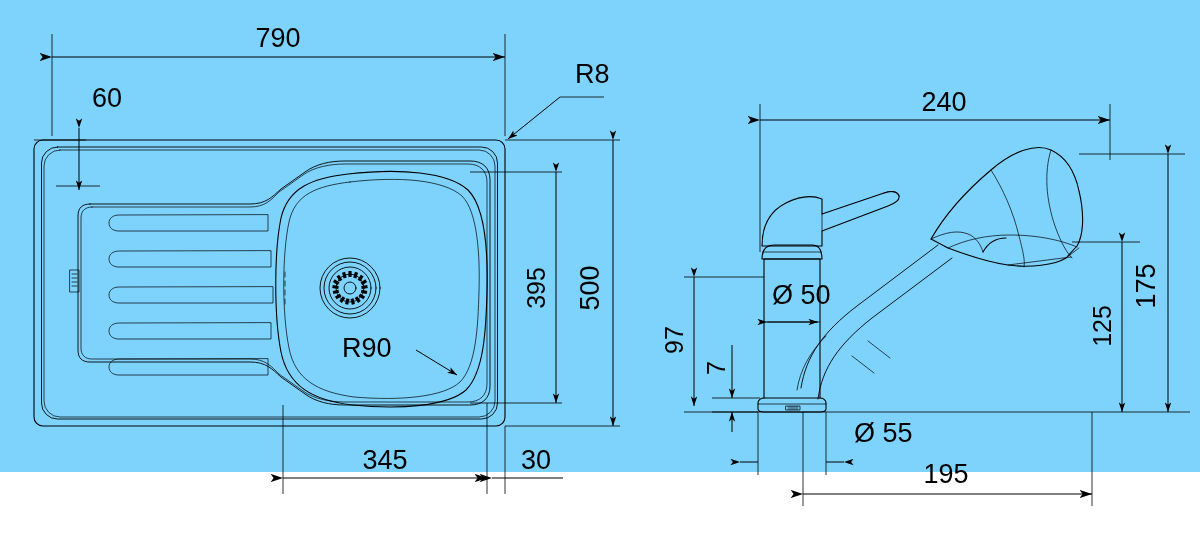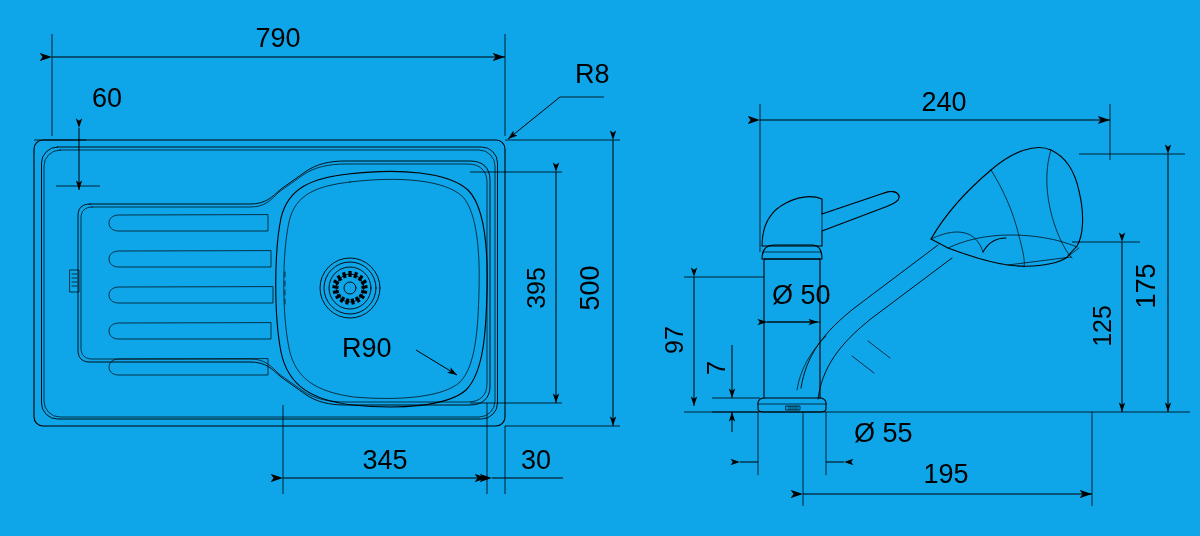--- a/index.html
+++ b/index.html
@@ -1,18 +1,18 @@
 <!DOCTYPE html>
 <html><head>
 <meta charset="utf-8">
 <style>
   html,body{margin:0;padding:0;background:#ffffff;}
   body{width:1200px;height:536px;overflow:hidden;
        font-family:"Liberation Sans",sans-serif;}
-  #sheet{position:relative;width:1200px;height:536px;background:#0ea5e9;}
+  #sheet{position:relative;width:1200px;height:472px;background:#7dd3fc;}
   svg{display:block;}
   .ln{fill:none;stroke:#000;stroke-width:1.1;stroke-linecap:round;stroke-linejoin:round;}
   .ln-thin{fill:none;stroke:#000;stroke-width:0.9;stroke-linecap:round;stroke-linejoin:round;}
   .ln-hair{fill:none;stroke:#000;stroke-width:0.7;stroke-linecap:round;stroke-linejoin:round;}
   .dim{fill:none;stroke:#000;stroke-width:1.0;}
   .ext{fill:none;stroke:#000;stroke-width:0.8;}
   .txt{font-family:"Liberation Sans",sans-serif;font-size:27px;fill:#000;
        dominant-baseline:middle;}
   .txt-m{font-family:"Liberation Sans",sans-serif;font-size:25px;fill:#000;
        dominant-baseline:middle;}

